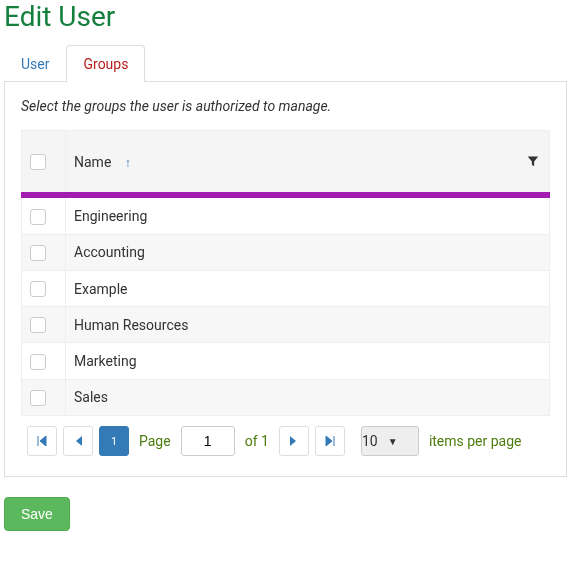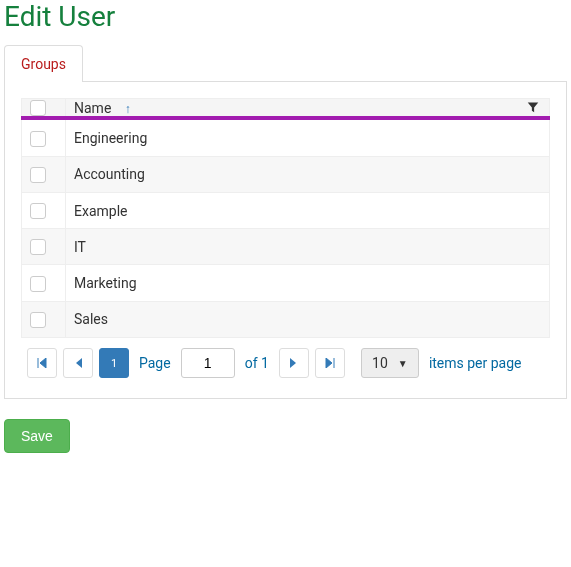--- a/index.html
+++ b/index.html
@@ -51,22 +51,22 @@
   border: 1px solid #ddd;
   border-collapse: collapse;
 }
 .table th, .table td {
   border: 1px solid #eee;
   text-align: left;
   font-weight: 400;
 }
 .table thead th {
   background: #f5f5f5;
-  padding: 0 8px;
-  border-bottom: 4px solid #a21caf;
+  padding: 22px 8px;
+  border-bottom: 6px solid #a21caf;
   position: relative;
 }
 .th-check { width: 44px; text-align: center; }
 .th-name { position: relative; }
 .sort-icon {
   color: #337ab7;
   margin-left: 10px;
   font-size: 12px;
 }
 .filter-icon {
@@ -108,40 +108,39 @@
   cursor: pointer;
   font-size: 11px;
 }
 .pg-btn.current {
   background: #337ab7;
   color: #fff;
   border-color: #337ab7;
 }
 .pg-label {
   margin: 0 4px;
-  color: #0369a1;
+  color: #4d7c0f;
 }
 .pg-input {
   width: 54px;
   height: 30px;
   border: 1px solid #ccc;
   border-radius: 3px;
   text-align: center;
   font-size: 14px;
   padding: 0 4px;
 }
 .pg-select {
   width: 58px;
   height: 30px;
   border: 1px solid #ccc;
   border-radius: 3px;
   background: #eee;
   display: inline-flex;
   align-items: center;
-  justify-content: center;
   gap: 10px;
   cursor: pointer;
   margin-left: 10px;
 }
 .pg-select .caret { font-size: 10px; }
 .save-btn {
   margin-top: 20px;
   background: #5cb85c;
   color: #fff;
   border: 1px solid #4cae4c;
@@ -152,24 +151,26 @@
 }
 </style>
 </head>
 <body>
 
 
 
 <h1 class="page-title">Edit User</h1>
 
 <div class="tabs">
+  <div class="tab">User</div>
   <div class="tab active">Groups</div>
 </div>
 
 <div class="tab-panel">
+  <div class="instruction">Select the groups the user is authorized to manage.</div>
 
   <table class="table">
     <thead>
       <tr>
         <th class="th-check">
           <span class="chk"></span>
         </th>
         <th class="th-name">
           <span>Name</span>
           <span class="sort-icon">↑</span>
@@ -189,21 +190,21 @@
       <tr>
         <td class="td-check"><span class="chk"></span></td>
         <td>Accounting</td>
       </tr>
       <tr>
         <td class="td-check"><span class="chk"></span></td>
         <td>Example</td>
       </tr>
       <tr>
         <td class="td-check"><span class="chk"></span></td>
-        <td>IT</td>
+        <td>Human Resources</td>
       </tr>
       <tr>
         <td class="td-check"><span class="chk"></span></td>
         <td>Marketing</td>
       </tr>
       <tr>
         <td class="td-check"><span class="chk"></span></td>
         <td>Sales</td>
       </tr>
     </tbody>

